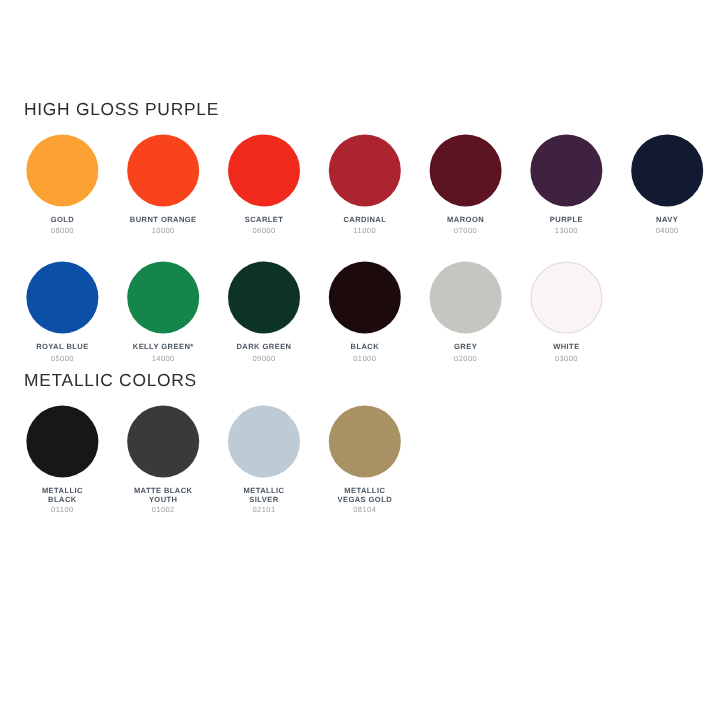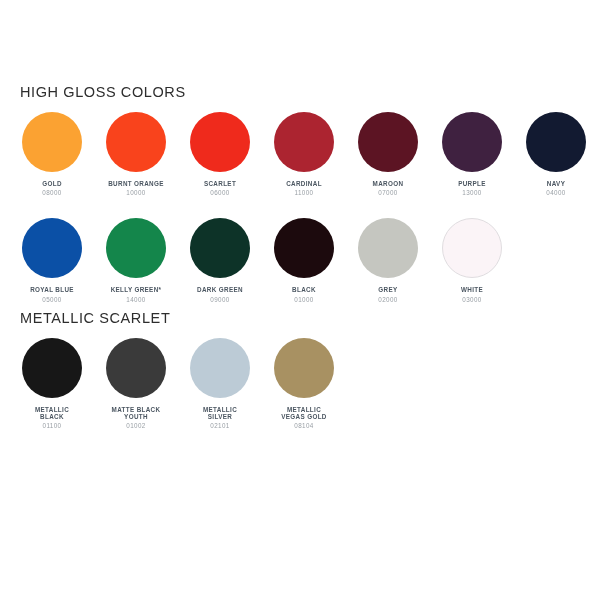--- a/index.html
+++ b/index.html
@@ -88,21 +88,21 @@
     color: #9aa0a6;
     white-space: nowrap;
   }
 </style>
 </head>
 <body>
 
 <div class="page">
 
   <div class="section" style="top:84px;">
-    <div class="section-title">HIGH GLOSS COLORS</div>
+    <div class="section-title">HIGH GLOSS PURPLE</div>
     <div class="grid" style="top:28px;">
         <div class="swatch-cell" style="margin-bottom: 22px;">
           <div class="disc" style="background: rgb(251, 162, 50);"></div>
           <div class="labels">
             <div class="swatch-name">GOLD</div>
             <div class="swatch-code">08000</div>
           </div>
         </div>
         <div class="swatch-cell" style="margin-bottom: 22px;">
           <div class="disc" style="background: rgb(249, 67, 28);"></div>
@@ -185,21 +185,21 @@
           <div class="disc outlined" style="background: rgb(251, 244, 247);"></div>
           <div class="labels">
             <div class="swatch-name">WHITE</div>
             <div class="swatch-code">03000</div>
           </div>
         </div>
       </div>
   </div>
 
   <div class="section" style="top:310px;">
-    <div class="section-title">METALLIC SCARLET</div>
+    <div class="section-title">METALLIC COLORS</div>
     <div class="grid" style="top:28px;">
         <div class="swatch-cell" style="margin-bottom: 22px;">
           <div class="disc" style="background: rgb(23, 23, 23);"></div>
           <div class="labels">
             <div class="swatch-name">METALLIC</div>
             <div class="swatch-name-line2">BLACK</div>
             <div class="swatch-code">01100</div>
           </div>
         </div>
         <div class="swatch-cell" style="margin-bottom: 22px;">

